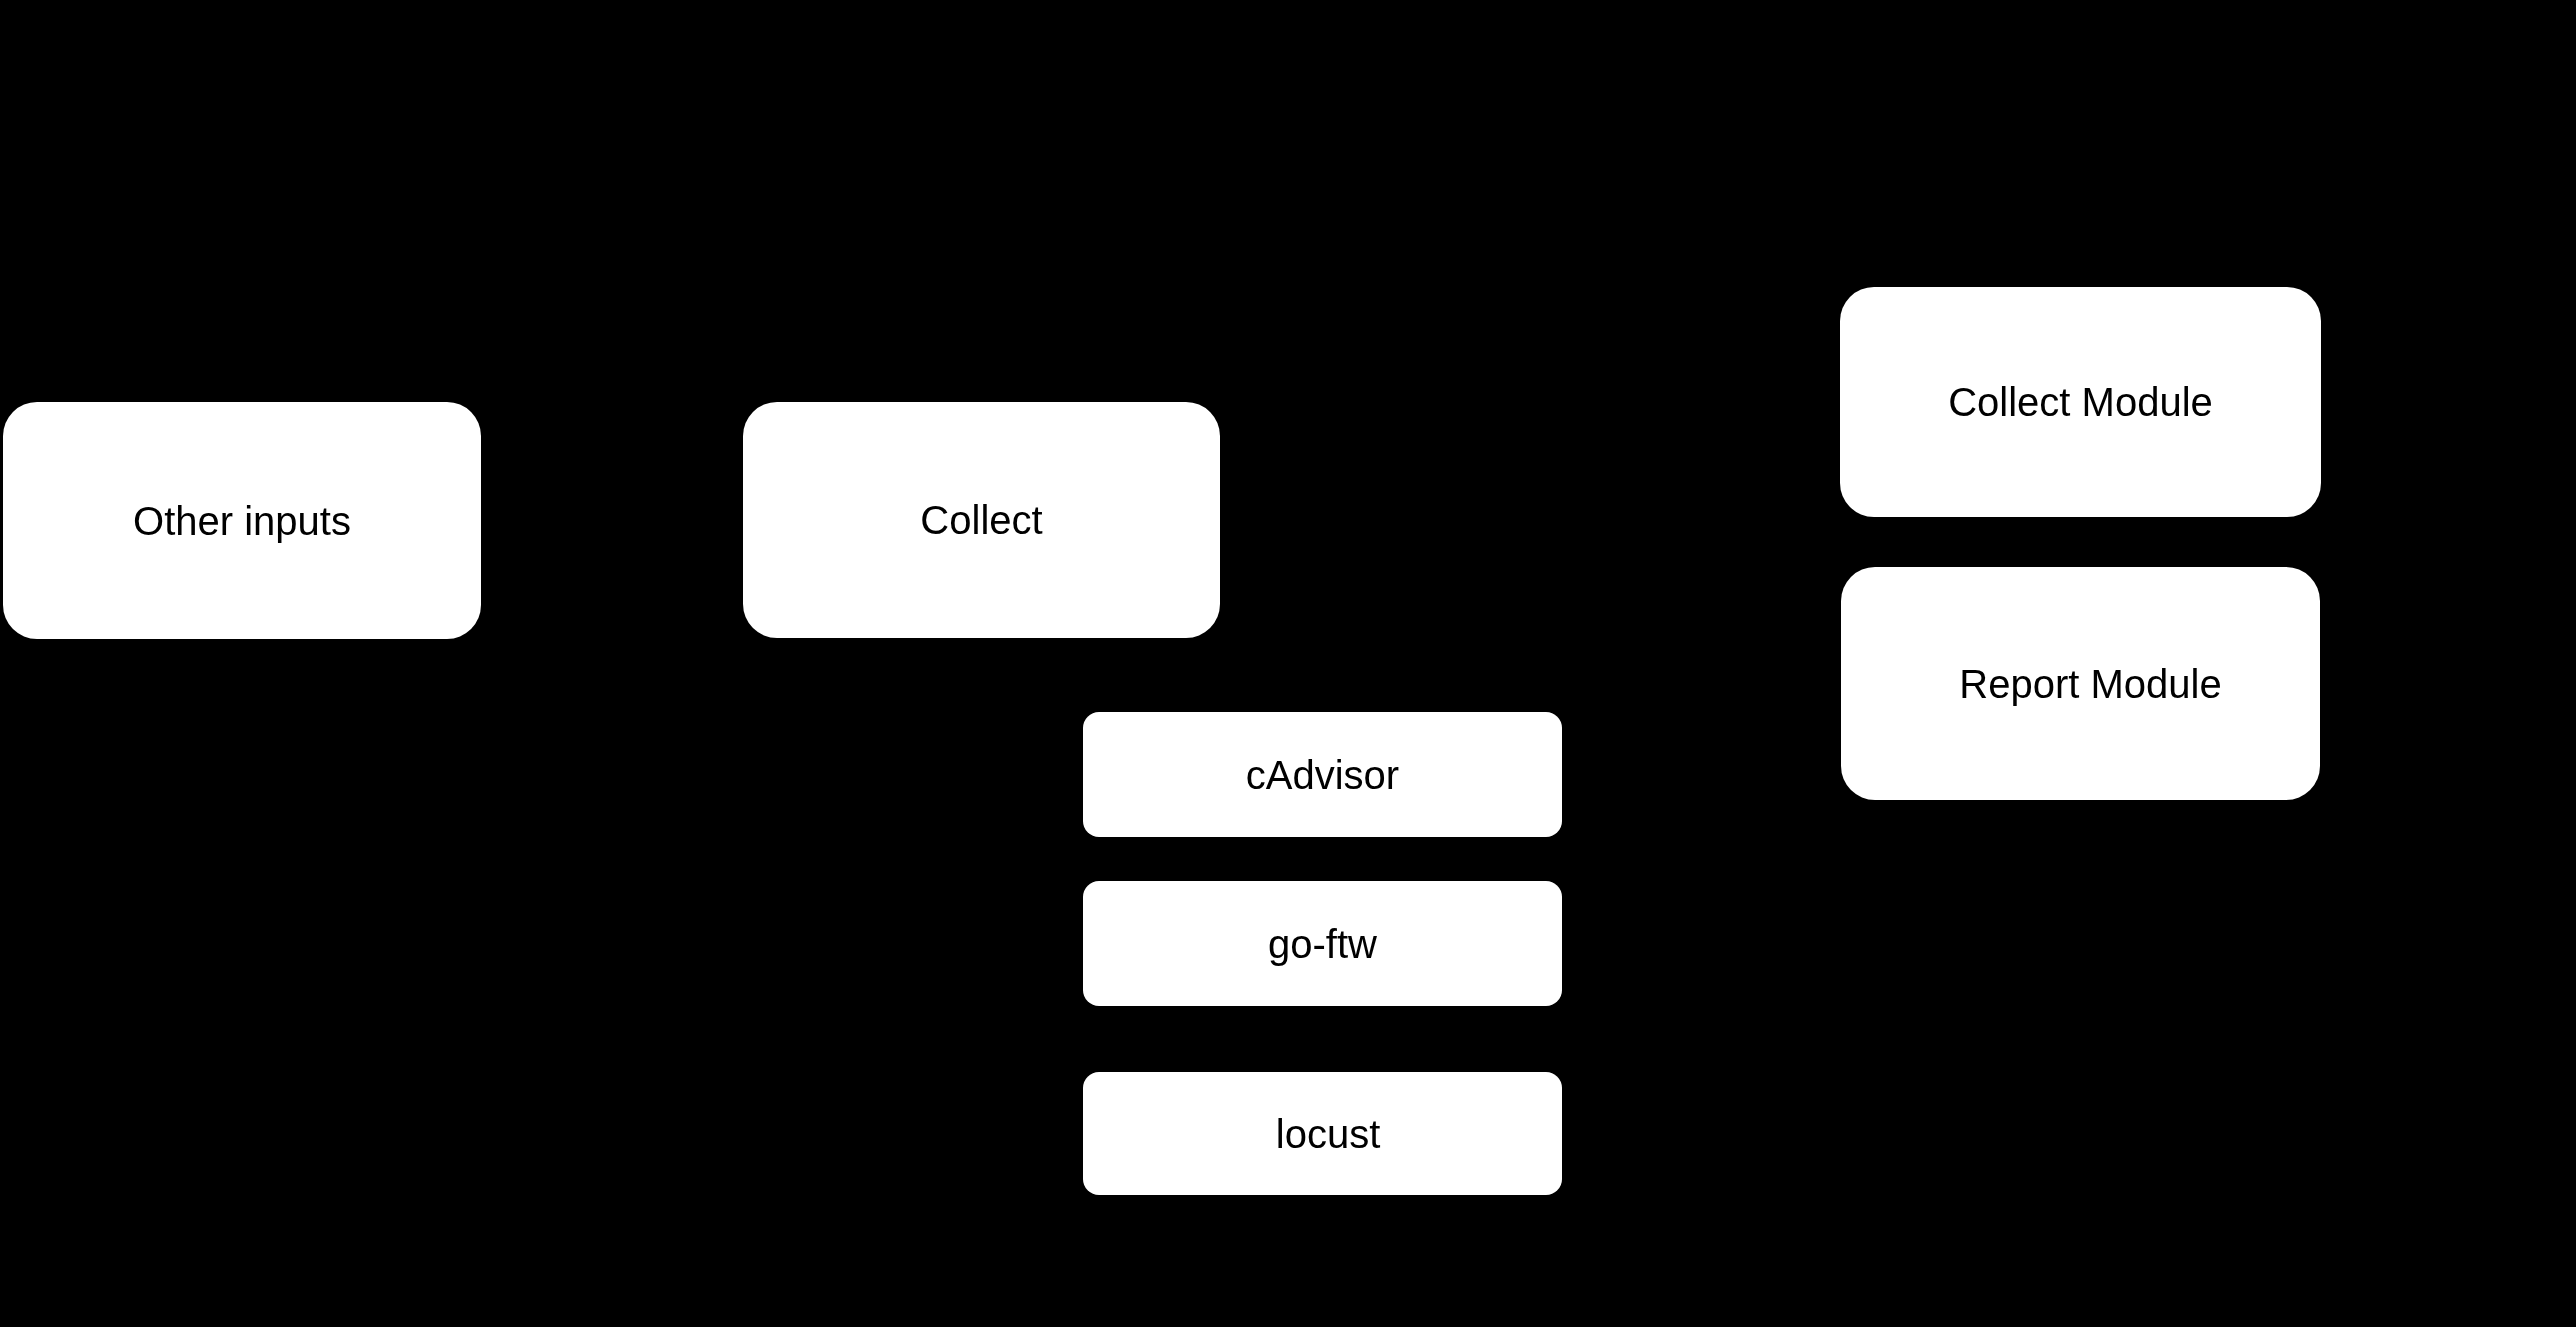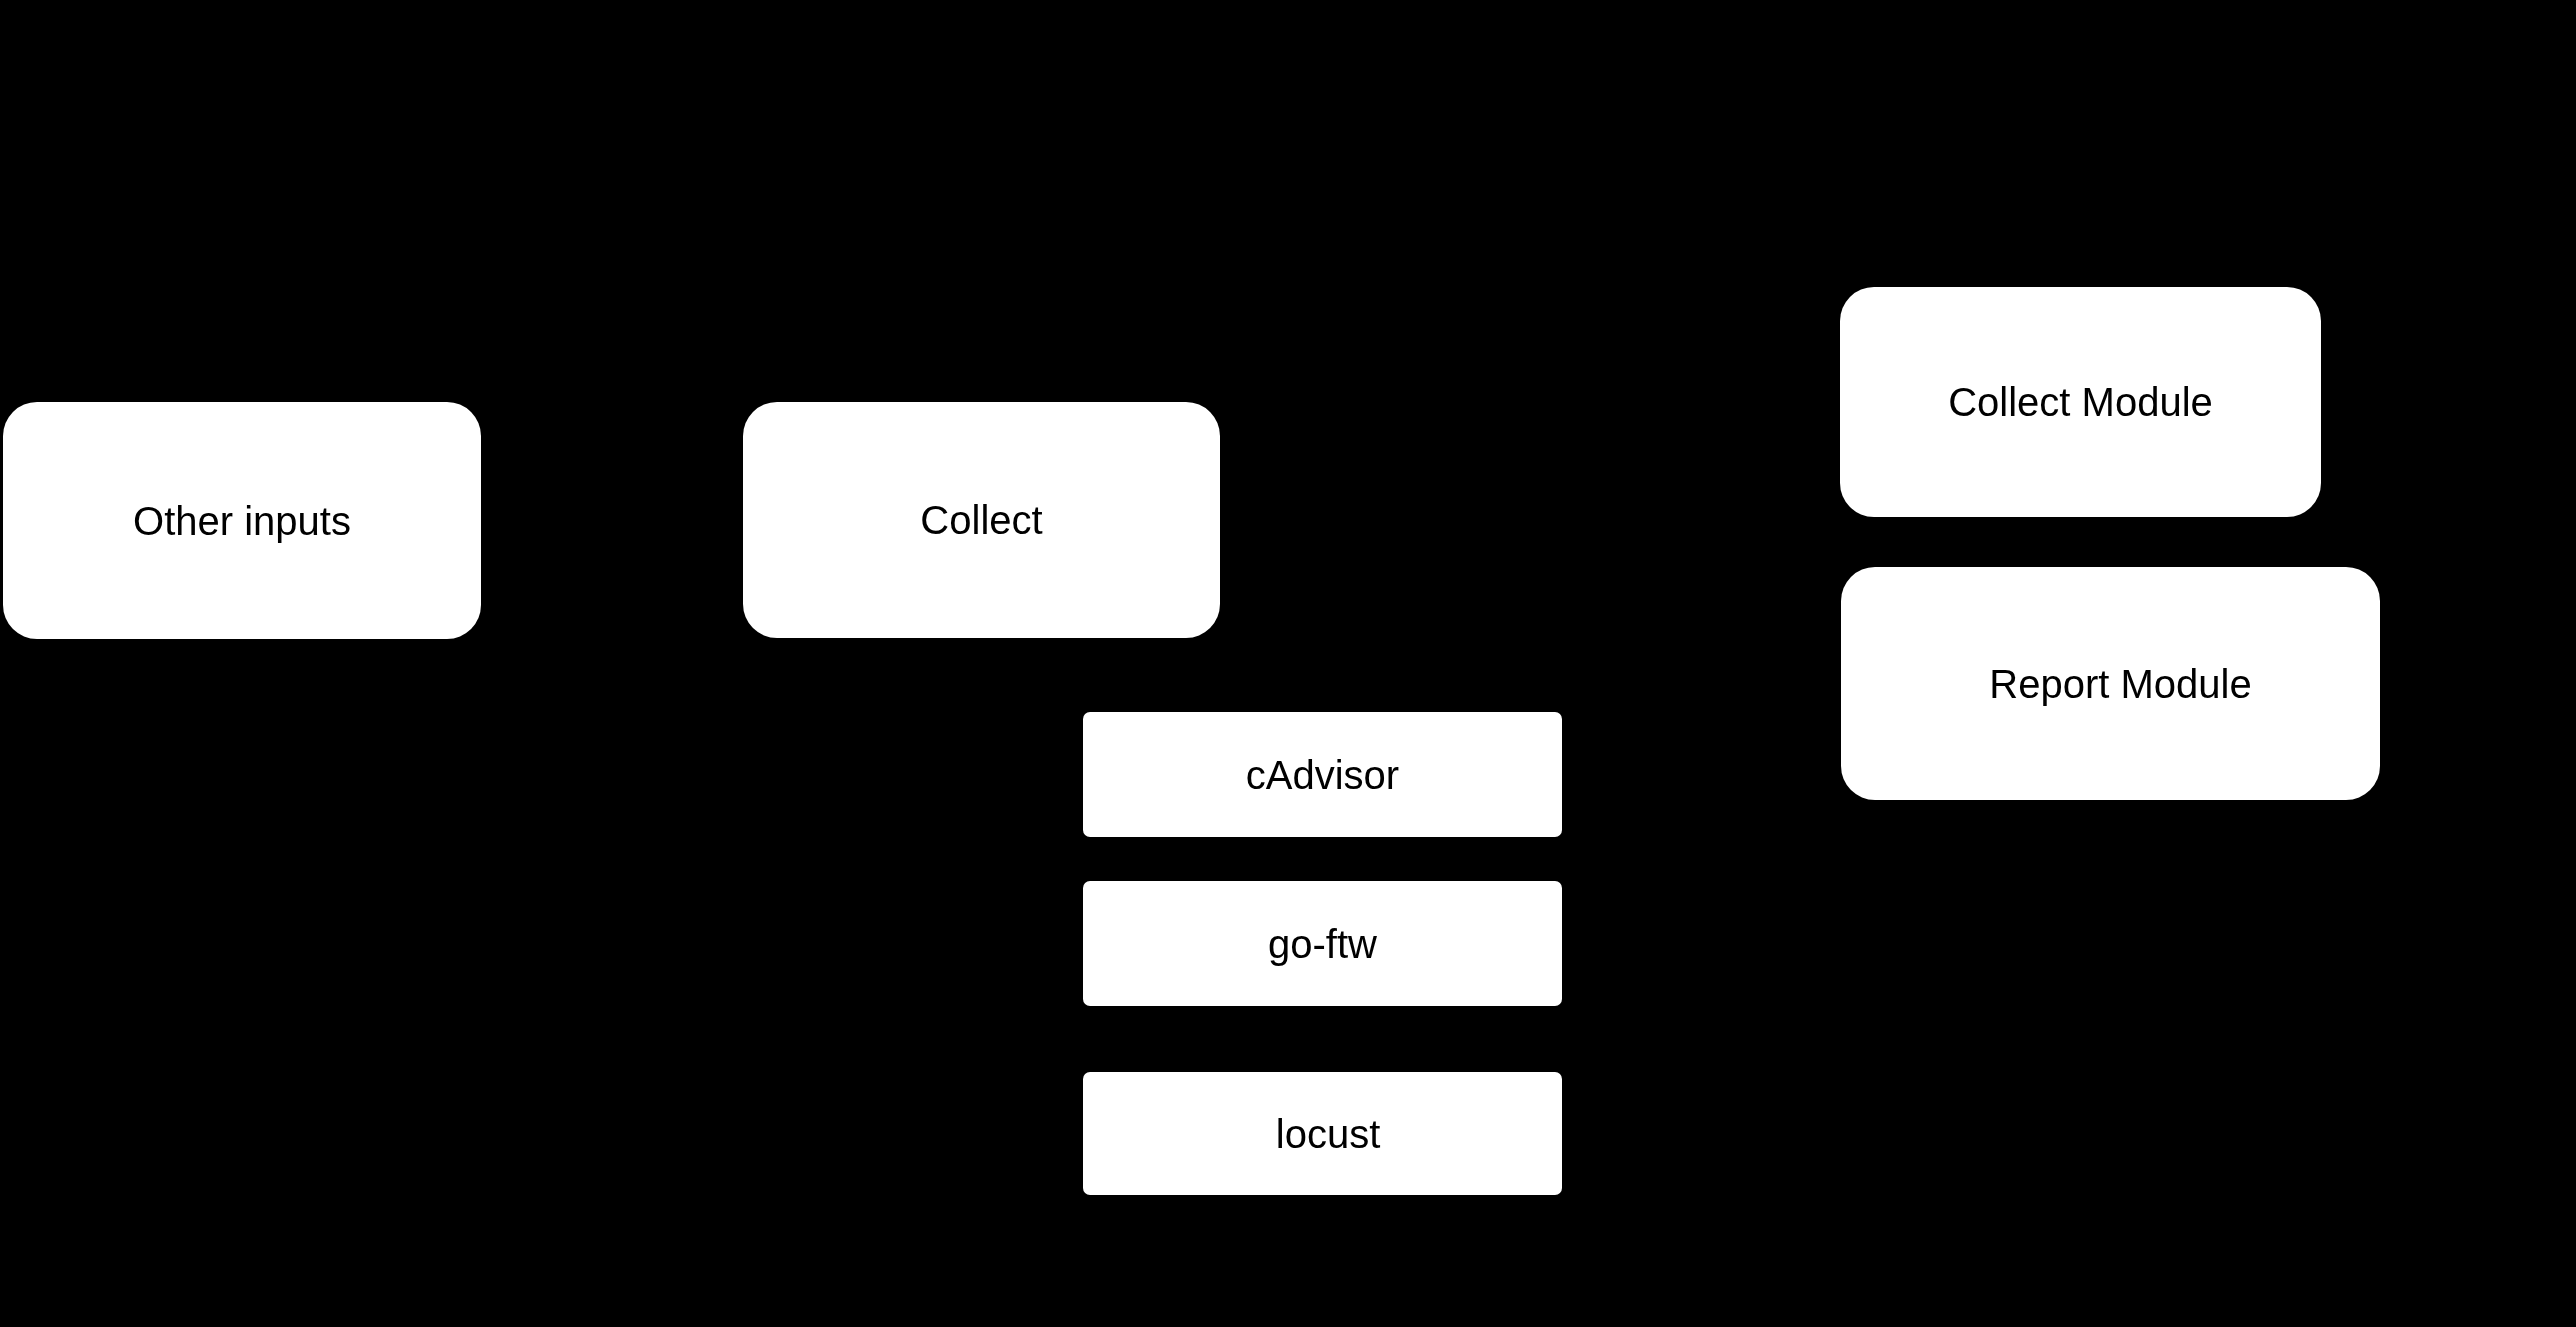--- a/index.html
+++ b/index.html
@@ -27,26 +27,26 @@
   }
   .node .label {
     font-size: 40px;
     line-height: 1.2;
     color: #000000;
     white-space: nowrap;
   }
   
   .node-lg { border-radius: 34px; }
   
-  .node-sm { border-radius: 7px; }
+  .node-sm { border-radius: 16px; }
 
   #node-user-inputs    { left: 3px;    top: 402px;  width: 478px; height: 237px; }
   #node-utility        { left: 743px;  top: 402px;  width: 477px; height: 236px; }
   #node-collect-module { left: 1840px; top: 287px;  width: 481px; height: 230px; }
-  #node-report-module  { left: 1841px; top: 567px;  width: 539px; height: 233px; padding-left: 20px; }
+  #node-report-module  { left: 1841px; top: 567px;  width: 479px; height: 233px; padding-left: 20px; }
 
   #node-cadvisor        { left: 1083px; top: 712px;  width: 479px; height: 125px; }
   #node-go-ftw          { left: 1083px; top: 881px;  width: 479px; height: 125px; }
   #node-locust          { left: 1083px; top: 1072px; width: 479px; height: 123px; padding-left: 11px; }
   #node-other-utilities { left: 1083px; top: 1201px; width: 479px; height: 123px; }
 </style>
 </head>
 <body>
 
 <div class="canvas">

